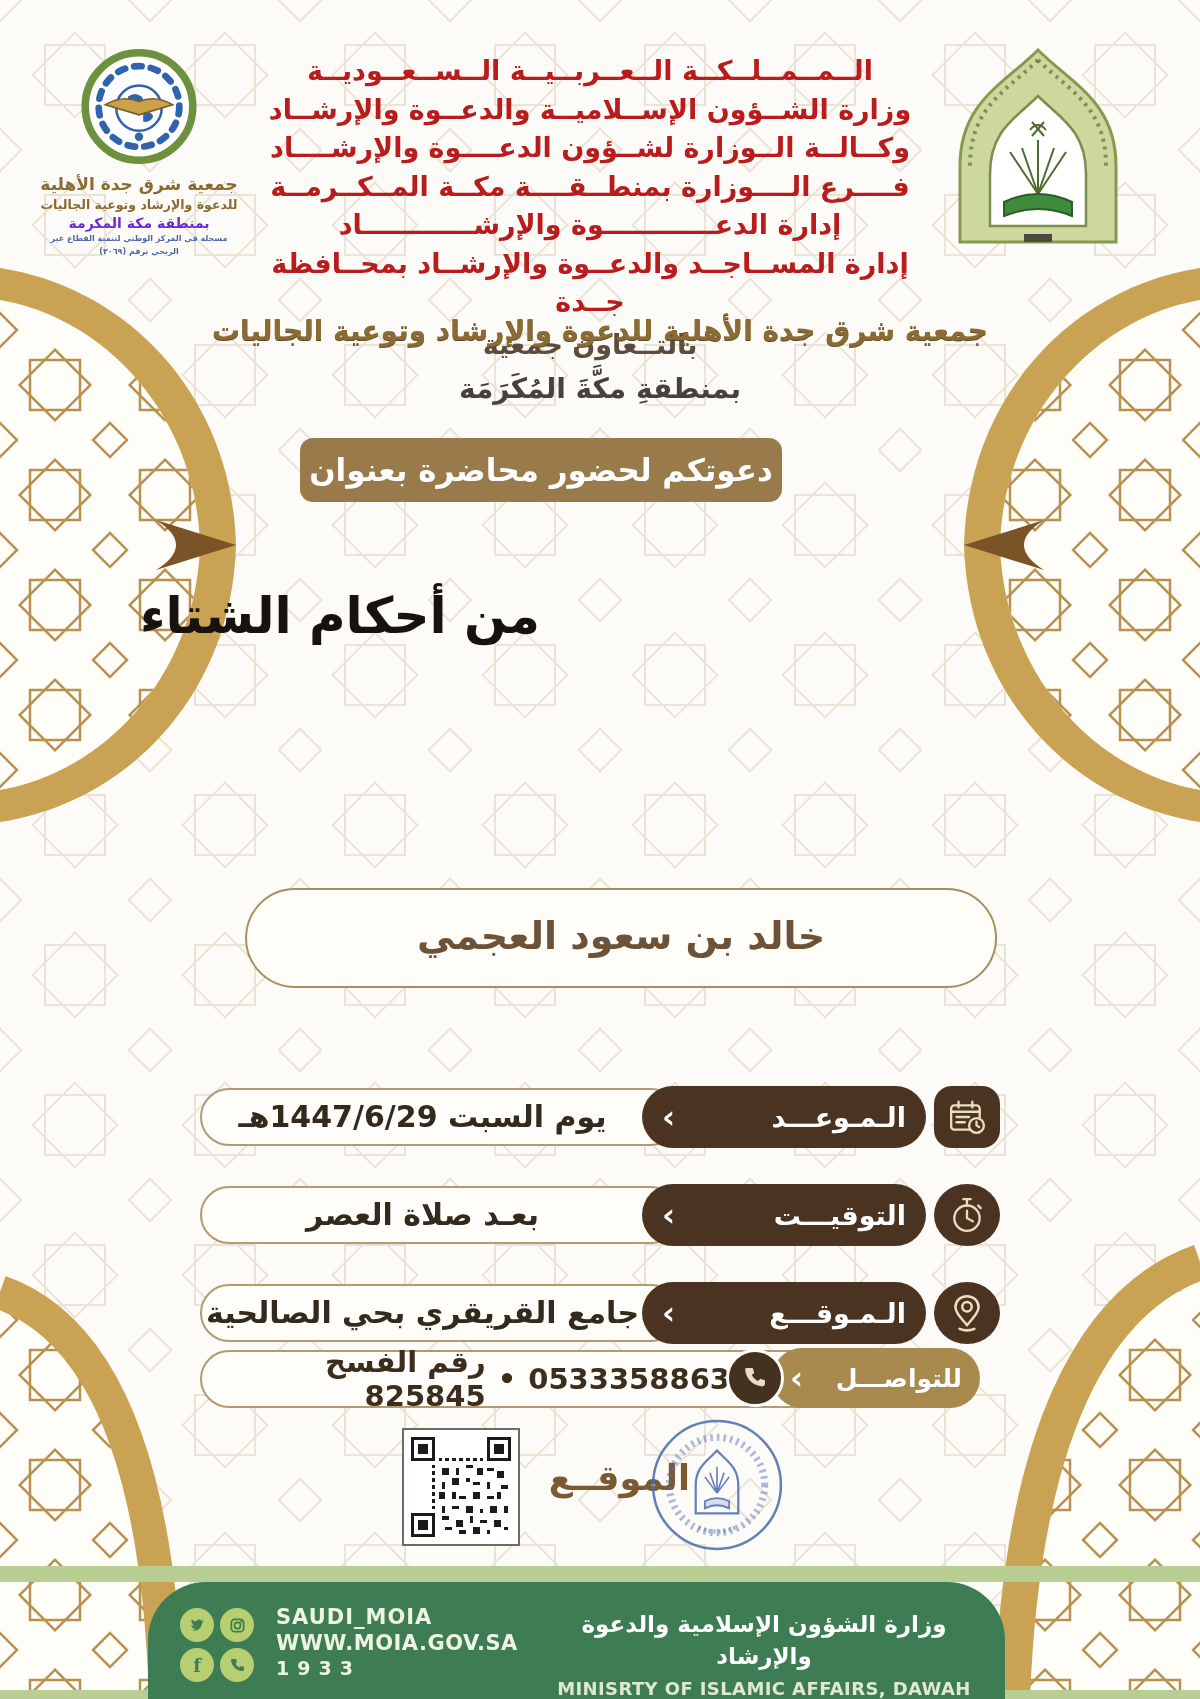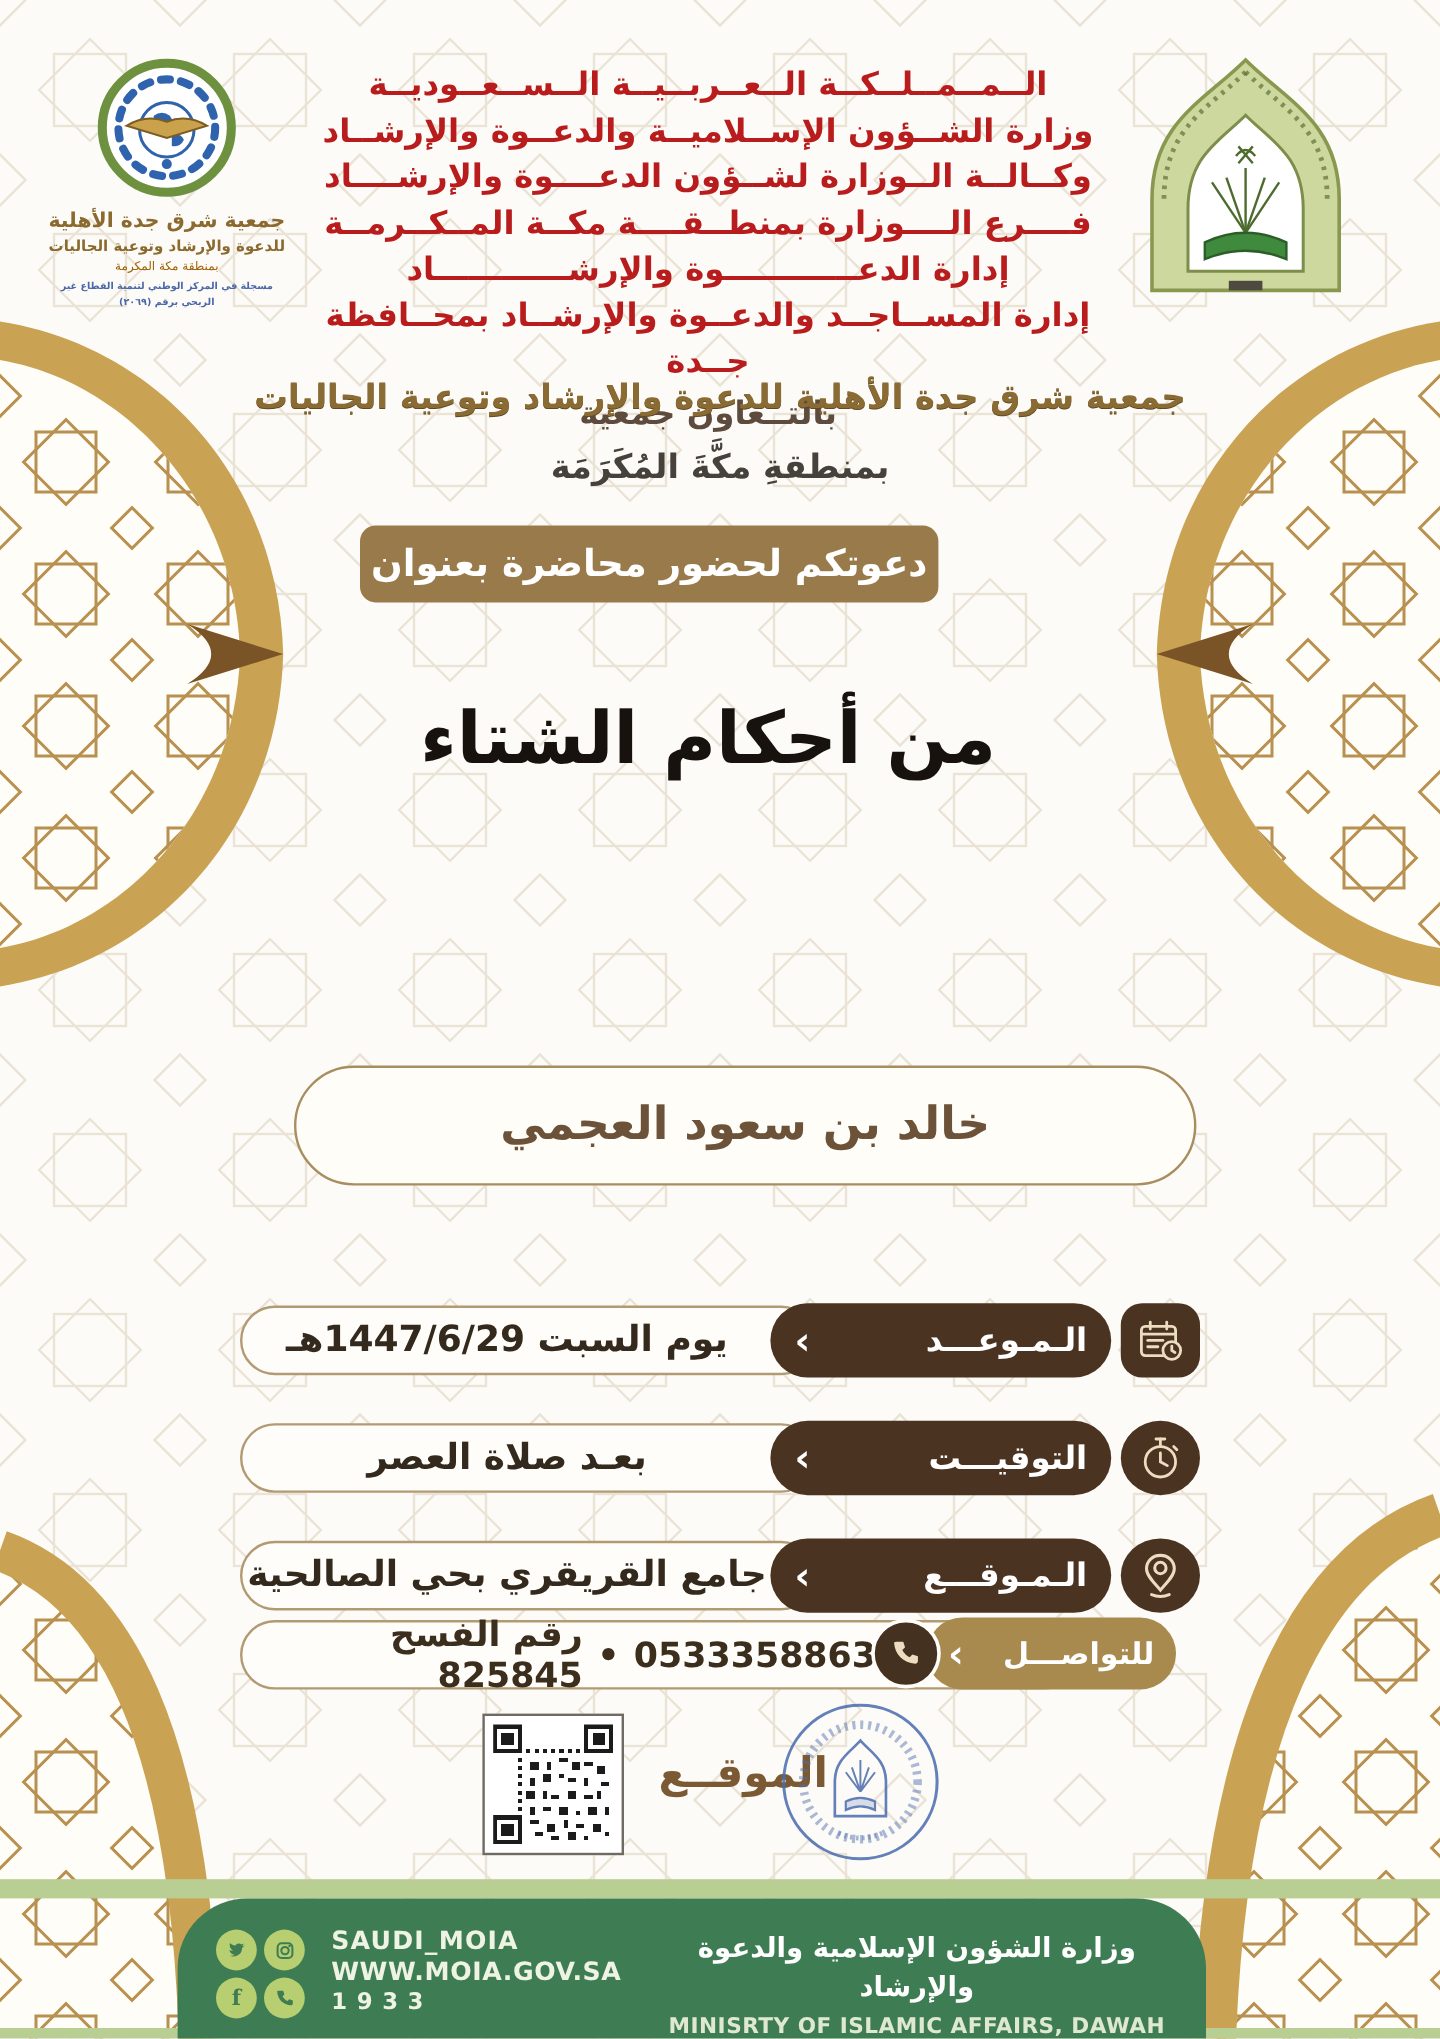--- a/index.html
+++ b/index.html
@@ -10,42 +10,42 @@
     background: #fdfbf7; overflow: hidden;
   }
   .abs { position: absolute; }
   svg.layer { position:absolute; left:0; top:0; z-index:0; }
 
   
   .assoc-logo { left:40px; top:46px; width:198px; text-align:center; z-index:2; direction:rtl; }
   .assoc-logo .emblem { margin:0 auto; display:block; }
   .assoc-name1 { font-size:17px; font-weight:bold; color:#8a6a2e; line-height:24px; }
   .assoc-name2 { font-size:12.5px; font-weight:bold; color:#8a6a2e; line-height:18px; }
-  .assoc-name3 { font-size:10px; font-weight:normal; color:#a16207; line-height:18px; }
+  .assoc-name3 { font-size:14px; font-weight:bold; color:#6d28d9; line-height:18px; }
   .assoc-reg   { font-size:8px; font-weight:bold; color:#4a67a8; line-height:13px; }
   .ministry-logo { left:938px; top:44px; z-index:2; }
 
   
   .org-head { left:245px; top:52px; width:690px; z-index:2; text-align:center; direction:rtl; }
   .org-line { font-size:27px; font-weight:bold; color:#b91c1c; line-height:38.5px; }
   .coop-line { font-size:27px; font-weight:bold; color:#5d4b3e; line-height:38px; margin-top:4px; }
   .calli { left:150px; top:300px; width:900px; z-index:2; text-align:center; direction:rtl;
            font-size:28px; font-weight:bold; color:#8a6b33; line-height:62px;
            text-shadow: 0 1px 0 #5f4a24; }
   .calli-sub { left:150px; top:370px; width:900px; z-index:2; text-align:center; direction:rtl;
                font-size:28px; font-weight:bold; color:#46413a; line-height:38px; }
 
   
   .ribbon { left:300px; top:438px; width:482px; height:64px; z-index:2;
             background:#997a4a; border-radius:13px; color:#ffffff;
             font-size:31px; font-weight:bold; text-align:center; line-height:64px; direction:rtl; }
 
   
-  .main-title { left:140px; top:574px; width:900px; z-index:2; text-align:center; direction:rtl;
-                font-size:60px; font-weight:bold; color:#17120e; line-height:84px; }
+  .main-title { left:140px; top:574px; width:900px; z-index:2; text-align:left; direction:rtl;
+                font-size:50px; font-weight:bold; color:#17120e; line-height:84px; }
 
   
   .speaker-box { left:245px; top:888px; width:752px; height:100px; z-index:2;
                  background:#fffdf8; border:2px solid #a88d5f; border-radius:52px; }
   .speaker-pill { left:388px; top:836px; width:252px; height:66px; z-index:3;
                   background:#8e6f45; border-radius:34px; color:#fff; text-align:center;
                   font-size:29px; font-weight:bold; line-height:66px; direction:rtl; }
   .speaker-name { left:245px; top:914px; width:752px; z-index:3; text-align:center; direction:rtl;
                   font-size:38px; font-weight:bold; color:#6b5238; }
 

